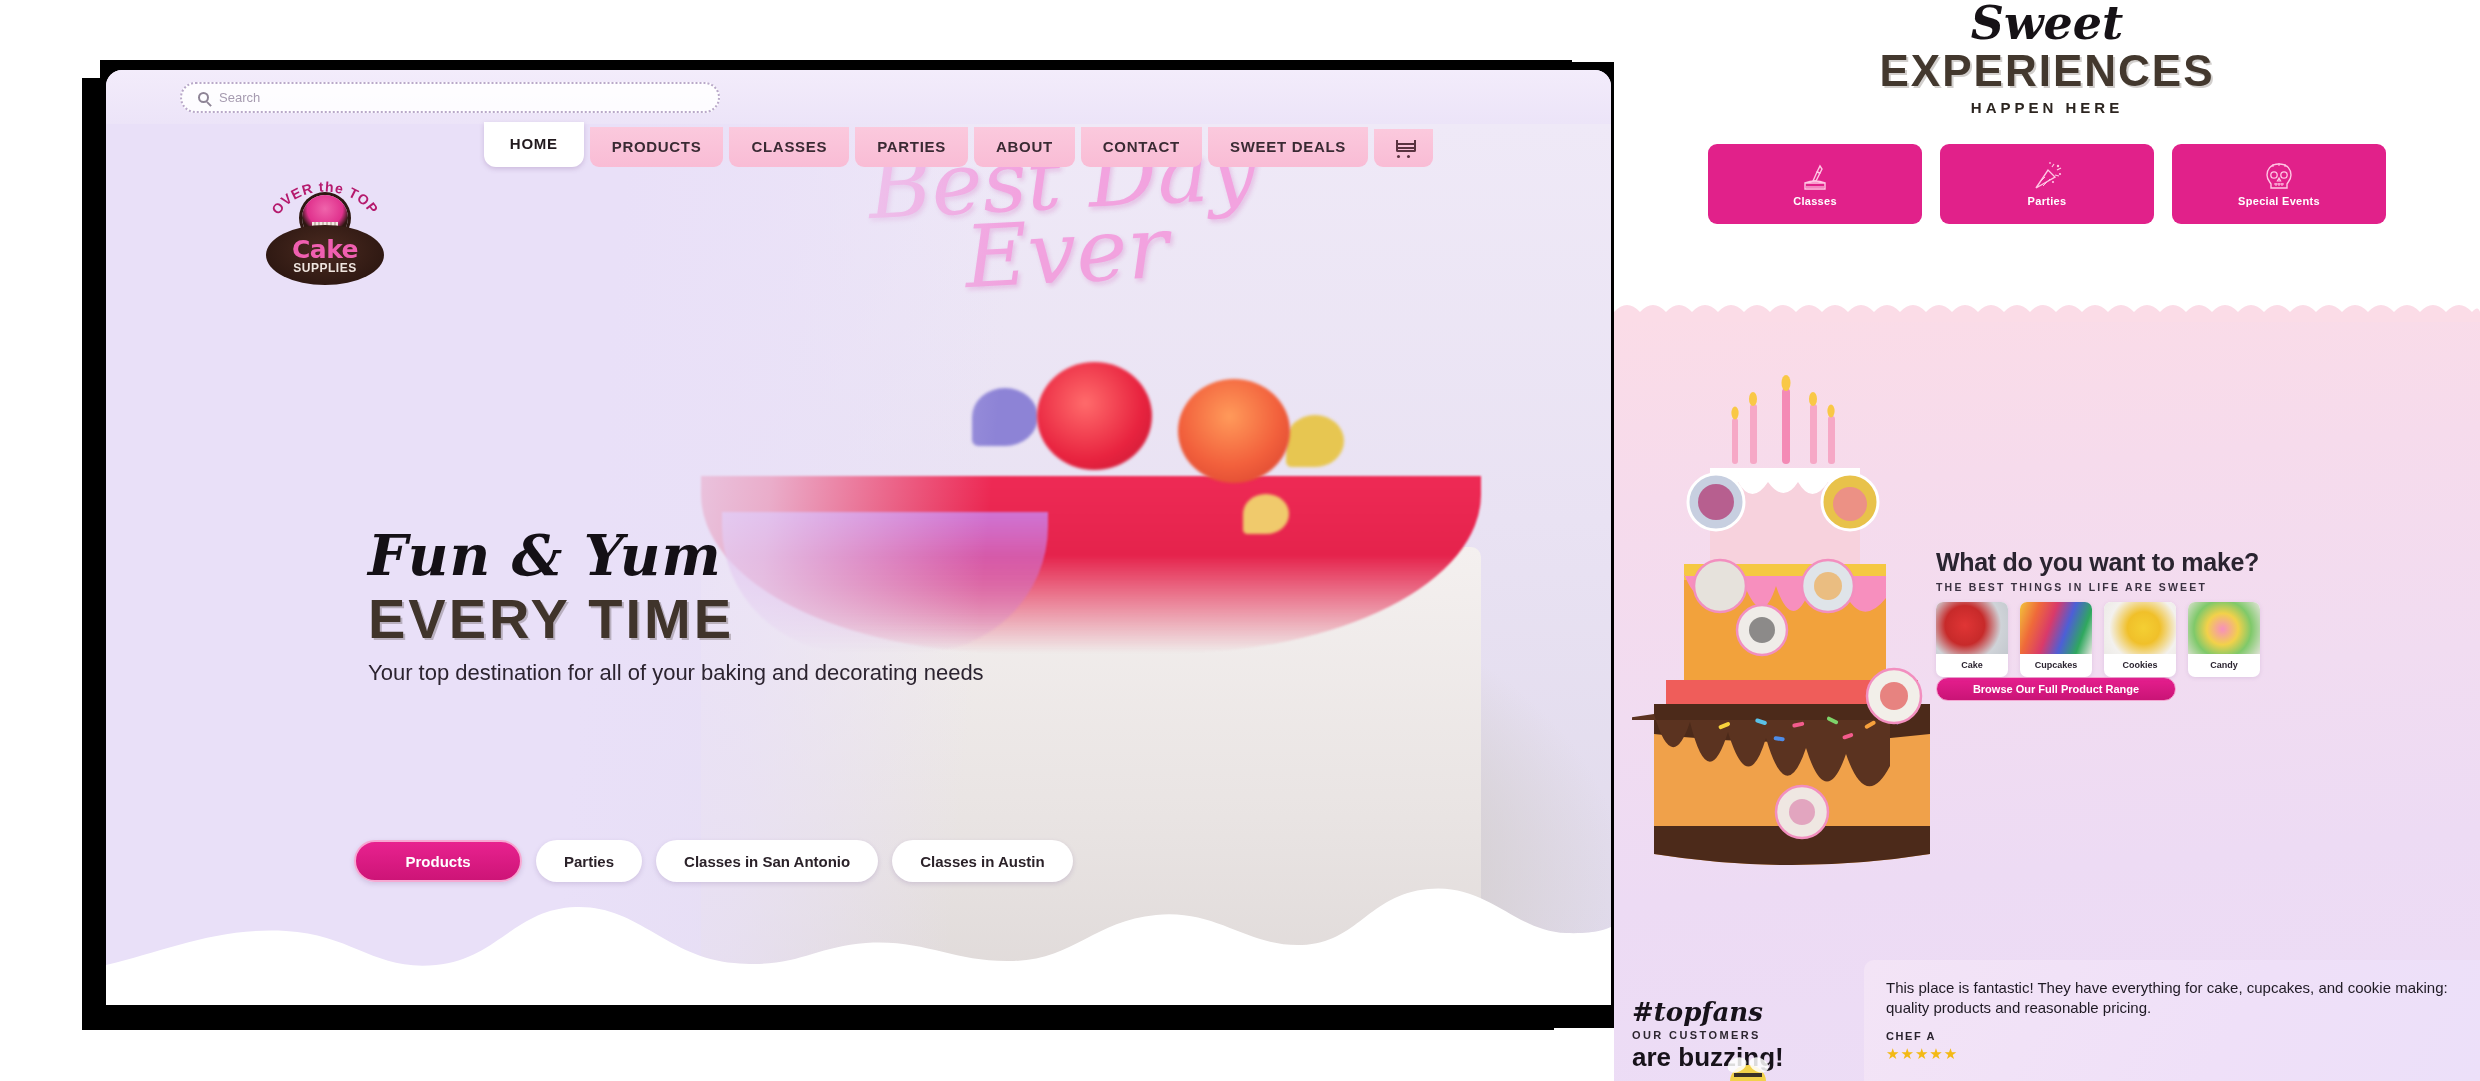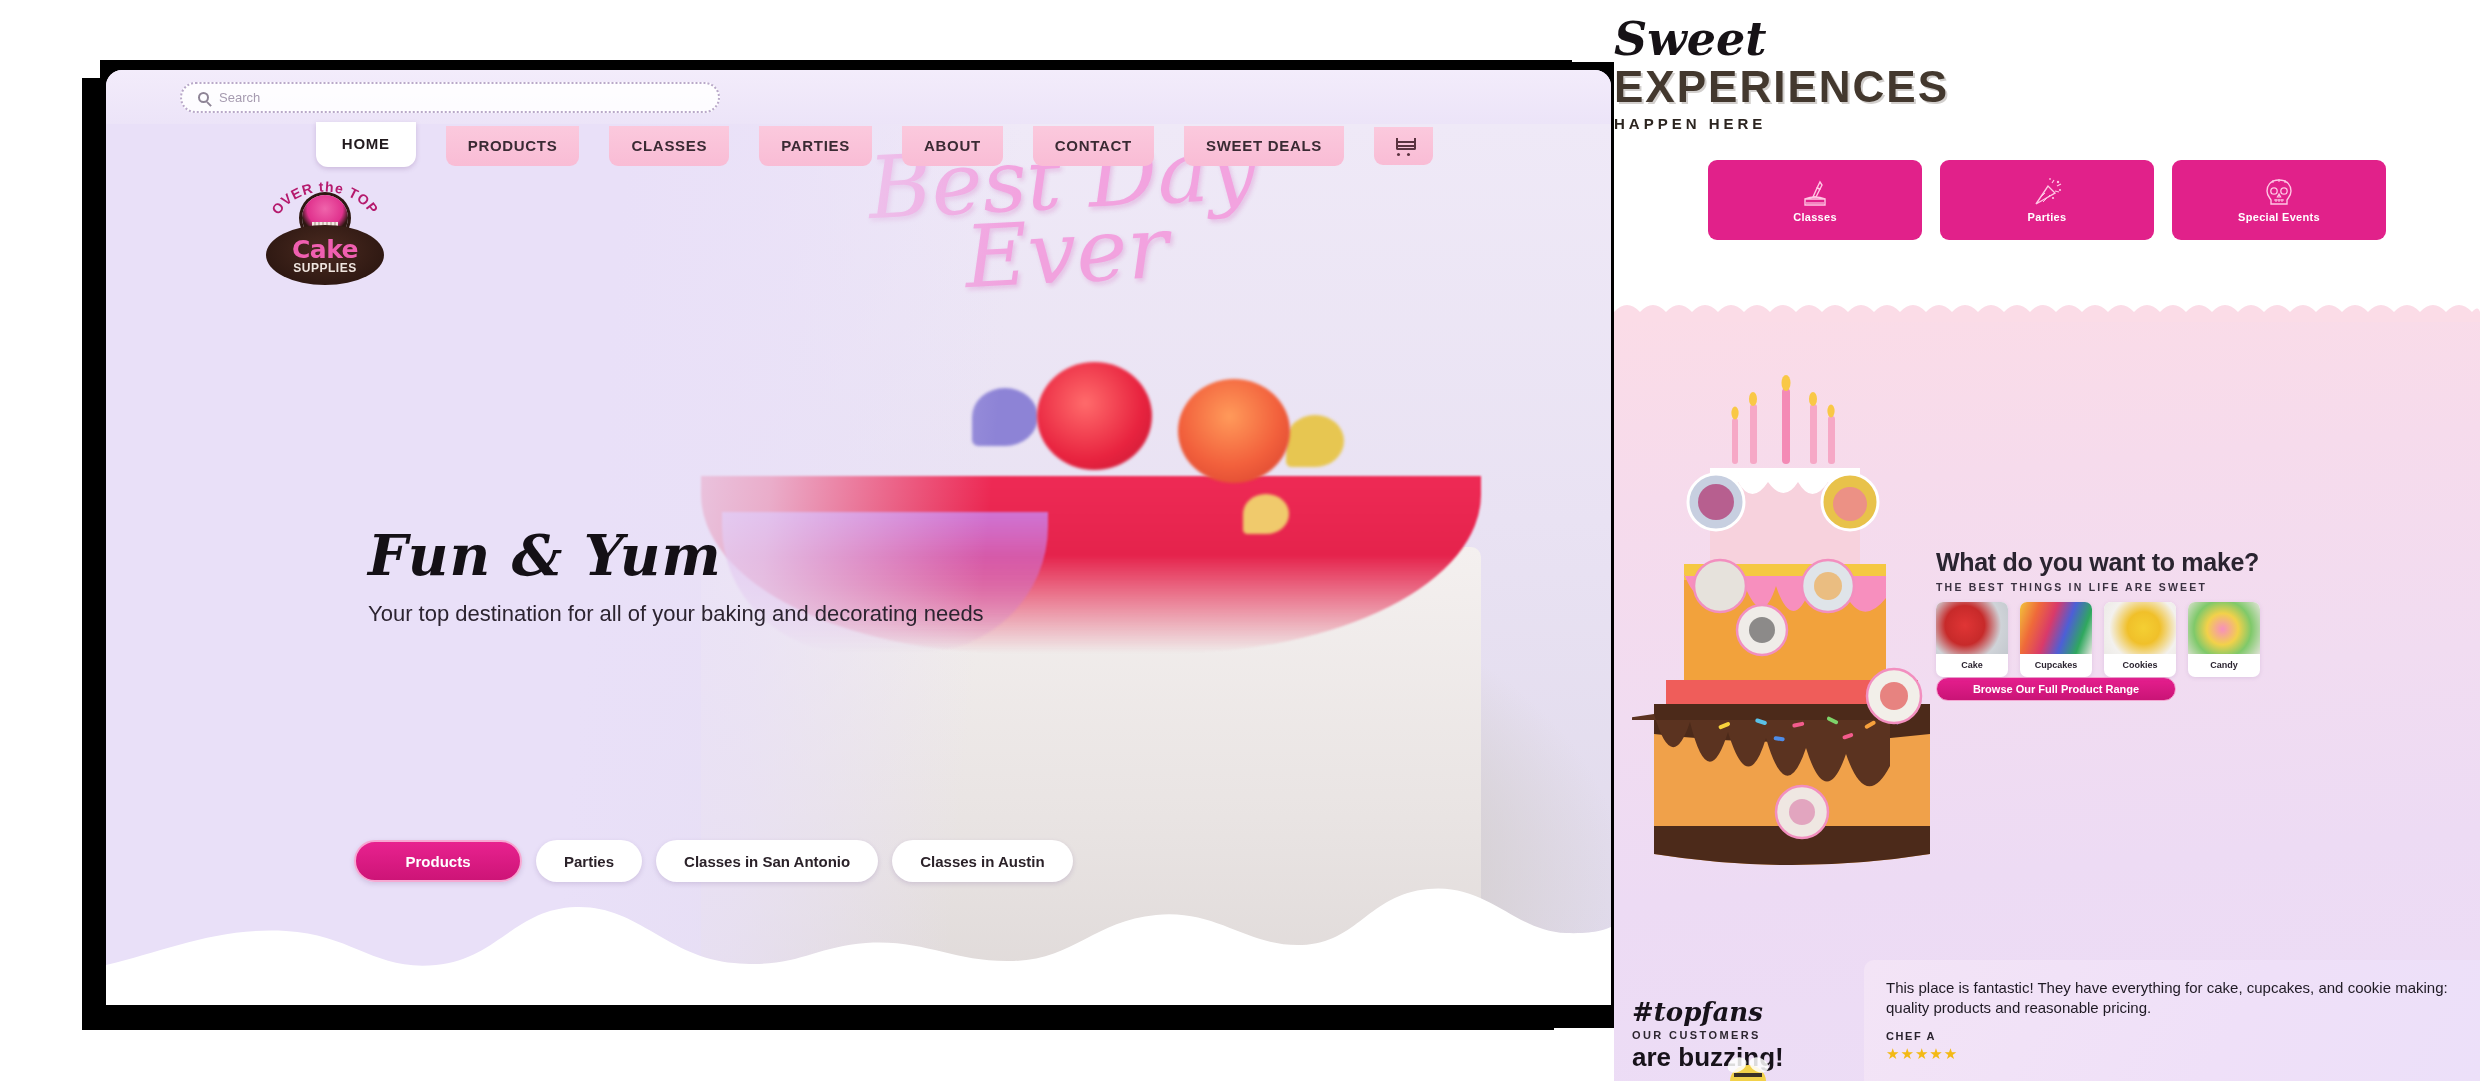--- a/index.html
+++ b/index.html
@@ -111,21 +111,21 @@
 
   
   .blob { position:absolute; left:0; bottom:0; width:100%; height:170px; }
 
   
   .topnav {
     position:absolute; left:0; top:54px; width:100%; height:52px;
     display:flex; align-items:flex-start; justify-content:flex-end;
     padding-right:178px;
   }
-  .nav-items{ display:flex; align-items:center;gap:24px; }
+  .nav-items{ display:flex; align-items:flex-end; }
   .nav-item{
     padding: 11px 22px 12px; font-size:15px; font-weight:700; letter-spacing:.7px;
     color:#3a2a33; background: linear-gradient(180deg,#fbc9dd 0%, #f9bcd5 100%);
     border-radius: 0 0 9px 9px; margin-right:6px; cursor:pointer;
     text-transform:uppercase;
   }
   .nav-item.active{
     background:#fff; color:#221a1e; border-radius: 0 0 12px 12px;
     box-shadow: 0 2px 5px rgba(140,100,160,.3); padding: 13px 26px 15px; margin-top:-2px;
   }
@@ -191,21 +191,21 @@
     box-shadow: 0 2px 5px rgba(120,90,150,.22);
   }
   .pill.primary{
     background: linear-gradient(180deg,#e8228f 0%, #cd1477 100%); color:#fff;
     border:2px solid #f6a8d2; min-width:168px;
   }
 
   
   .right { position:absolute; left:1614px; top:0; width:866px; height:1081px; background:#fff; overflow:hidden;}
 
-  .se-head{ padding-top:16px; text-align:left; }
+  .se-head{ padding-top:0; text-align:center; }
   .se-script{
     font-family:"DejaVu Serif", serif; font-style:italic; font-weight:700;
     font-size:46px; color:#161216; line-height:1;
   }
   .se-big{
     font-size:44px; font-weight:900; letter-spacing:2px; color:#43382e; line-height:1.05; margin-top:2px;
     text-shadow: 2px 2px 0 rgba(50,38,28,.22);
   }
   .se-small{ font-size:15px; font-weight:700; letter-spacing:4px; color:#2c2520; margin-top:5px; }
 
@@ -321,20 +321,21 @@
       </svg>
       <div class="logo-cake"></div>
       <div class="logo-oval">
         <div class="logo-cake-word">Cake</div>
         <div class="logo-sup">SUPPLIES</div>
       </div>
     </div>
 
     <div class="hero-copy">
       <div class="script-h">Fun &amp; Yum</div>
+      <div class="block-h">EVERY TIME</div>
       <div class="hero-sub">Your top destination for all of your baking and decorating needs</div>
     </div>
 
     <div class="cta-row">
       <div class="pill primary">Products</div>
       <div class="pill">Parties</div>
       <div class="pill">Classes in San Antonio</div>
       <div class="pill">Classes in Austin</div>
     </div>
 

